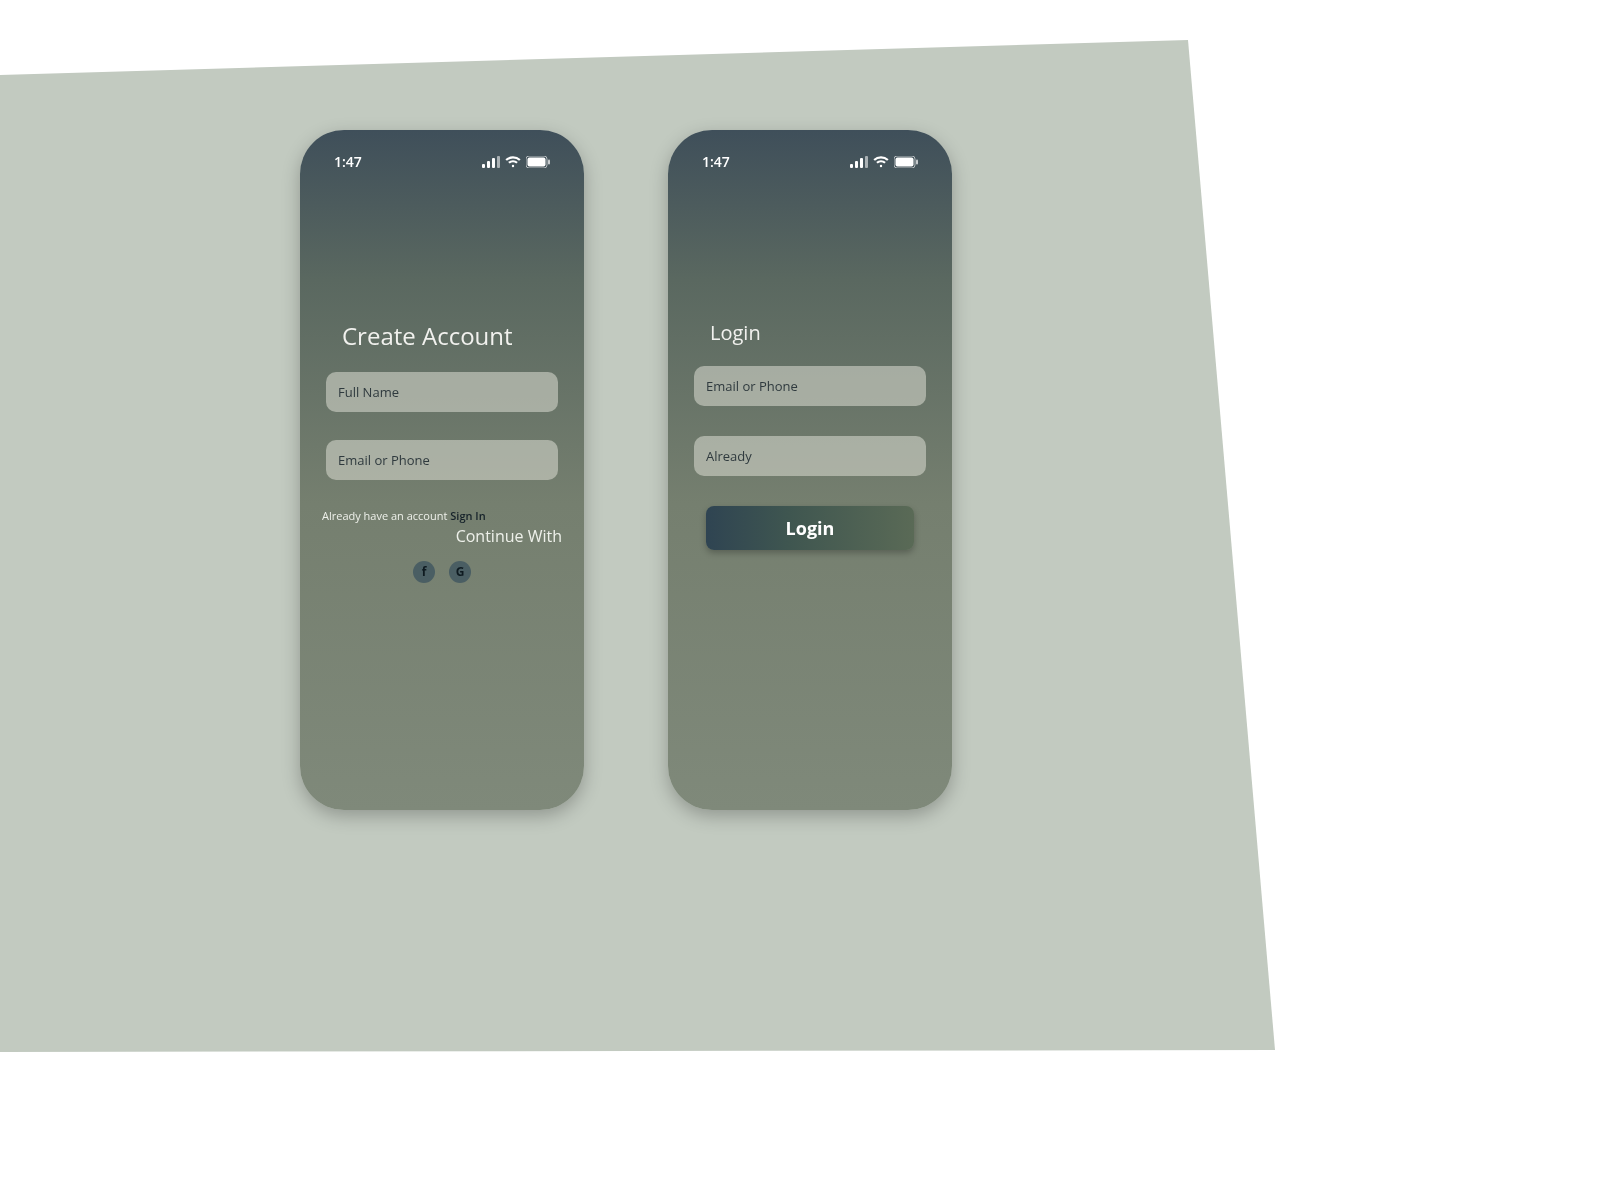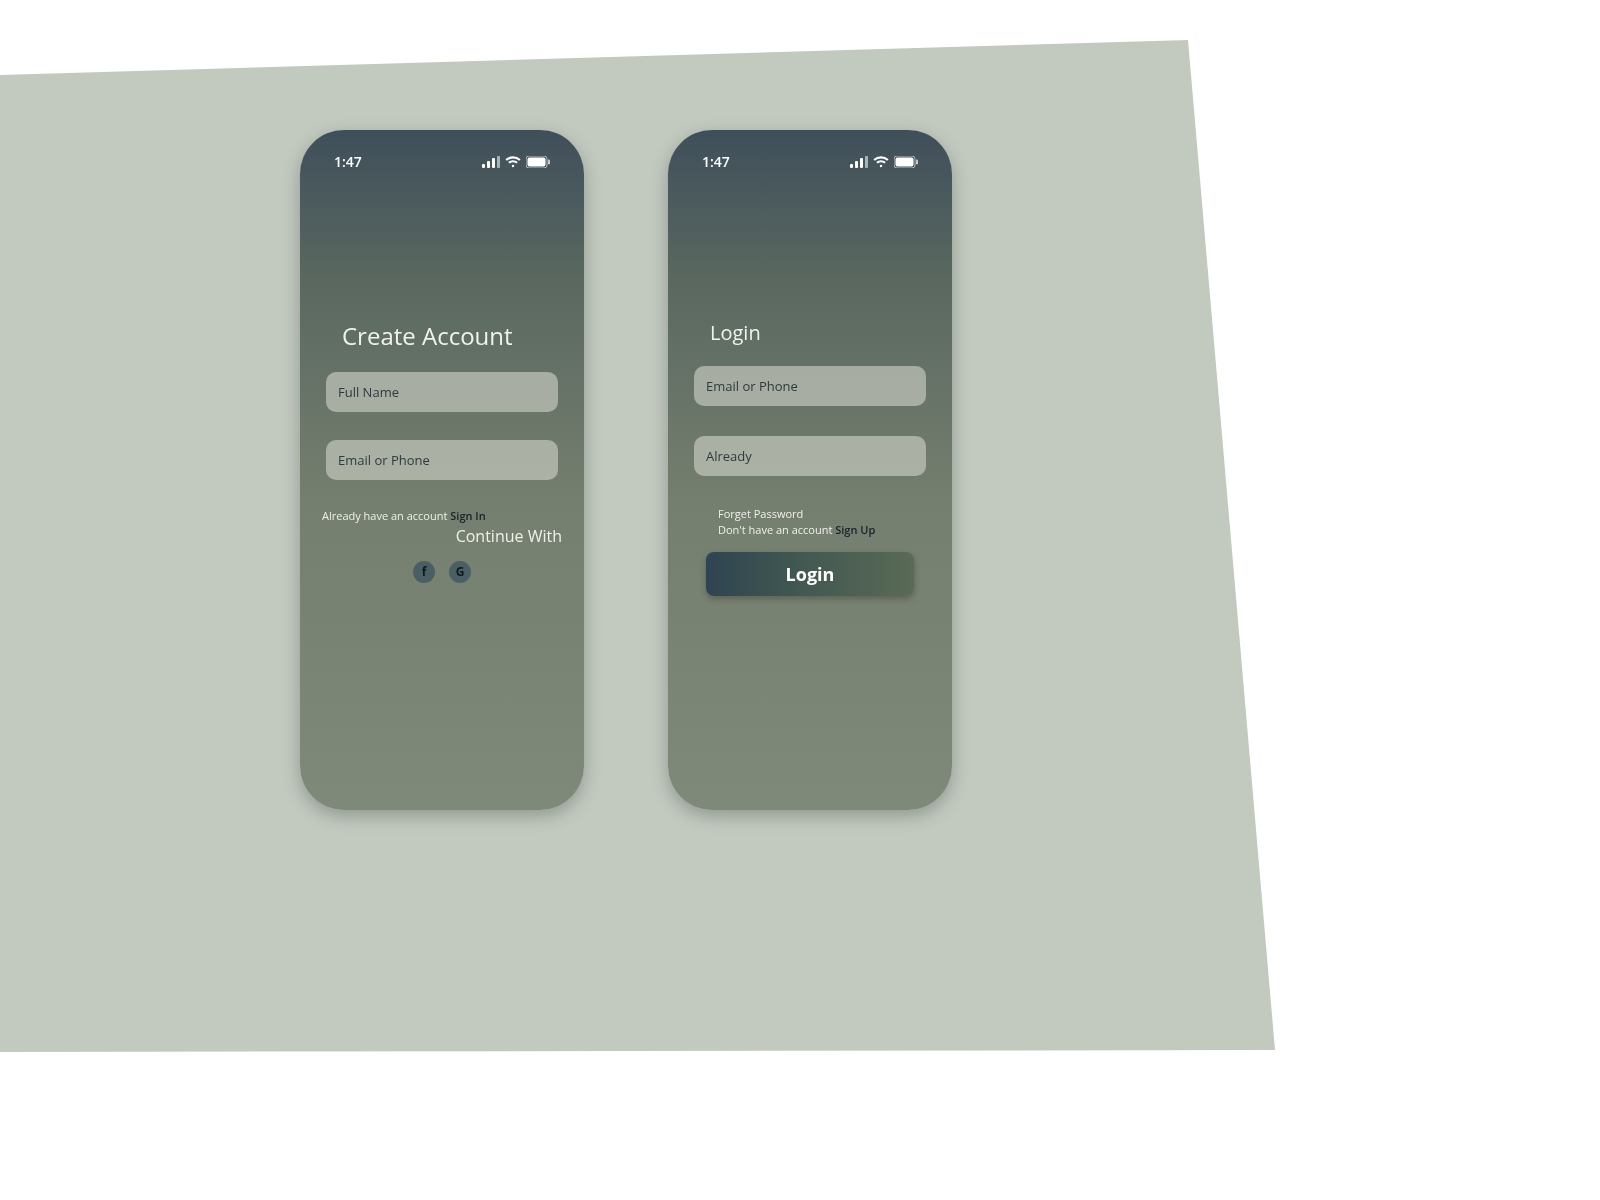--- a/index.html
+++ b/index.html
@@ -217,25 +217,19 @@
 
     <div class="screen-title">Login</div>
 
     <div class="field">
       <span>Email or Phone</span>
     </div>
     <div class="field">
       <span>Already</span>
     </div>
 
-    <div class="login-aux">
-      <div>Forget Password</div>
-      <div>
-        <span>Don't have an account </span><span class="accent">Sign Up</span>
-      </div>
-    </div>
 
     <div class="primary-btn">
       <span>Login</span>
     </div>
   </div>
 
 </div>
 
 </body></html>

